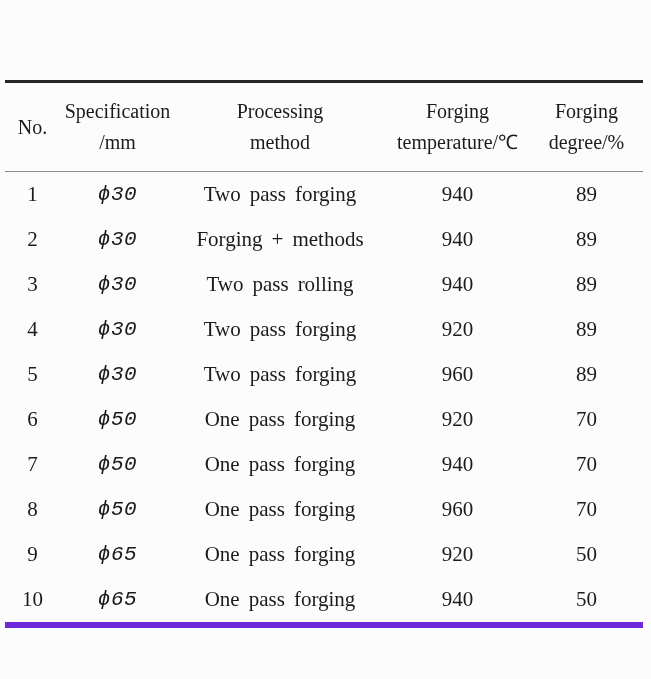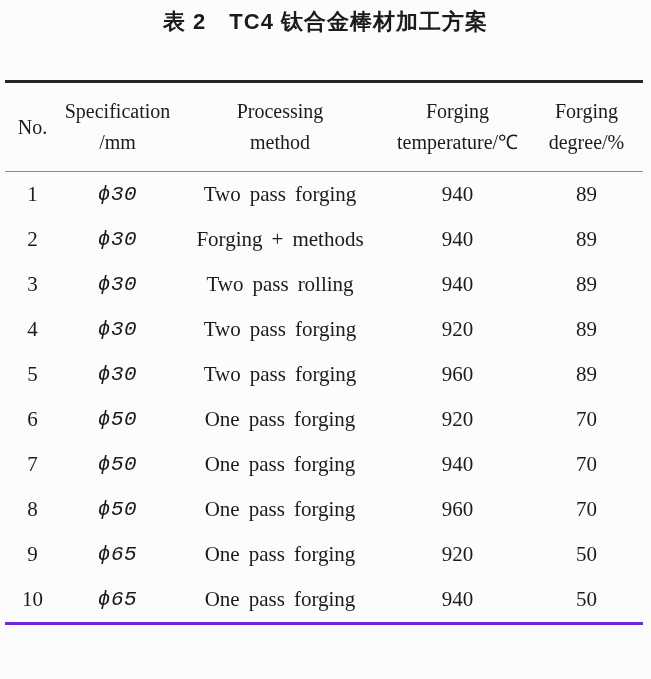--- a/index.html
+++ b/index.html
@@ -39,21 +39,21 @@
     white-space: pre;
   }
   table.data-table {
     position: absolute;
     top: 80px;
     left: 5px;
     width: 638px;
     border-collapse: collapse;
     table-layout: fixed;
     border-top: 3px solid #262626;
-    border-bottom: 3px solid #6d28d9;
+    border-bottom: 6px solid #6d28d9;
   }
   col.c-no    { width: 55px;  }
   col.c-spec  { width: 115px; }
   col.c-meth  { width: 210px; }
   col.c-temp  { width: 145px; }
   col.c-deg   { width: 113px; }
   thead tr {
     border-bottom: 1.5px solid #8a8a8a;
   }
   th {
@@ -79,21 +79,20 @@
     font-style: italic;
     letter-spacing: 0.5px;
     font-family: Liberation Mono, monospace;
   }
 </style>
 </head>
 <body>
 
 <div class="page">
 
-  <div class="title-cn">表 2　TC4 钛合金棒材加工方案</div>
 
   <table class="data-table">
     <colgroup>
       <col class="c-no">
         <col class="c-spec">
         <col class="c-meth">
         <col class="c-temp">
         <col class="c-deg">
     </colgroup>
     <thead>

